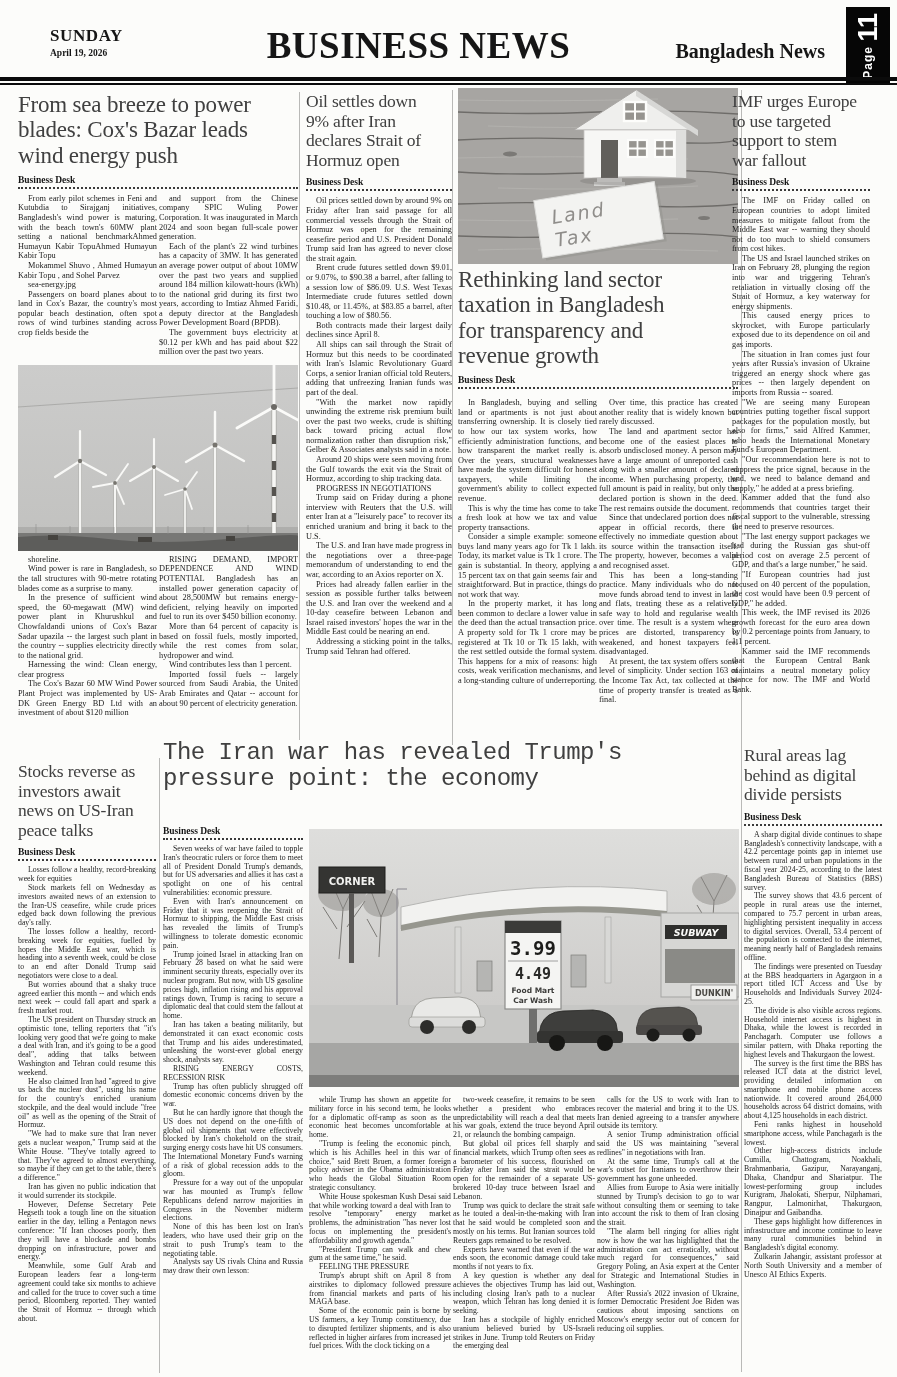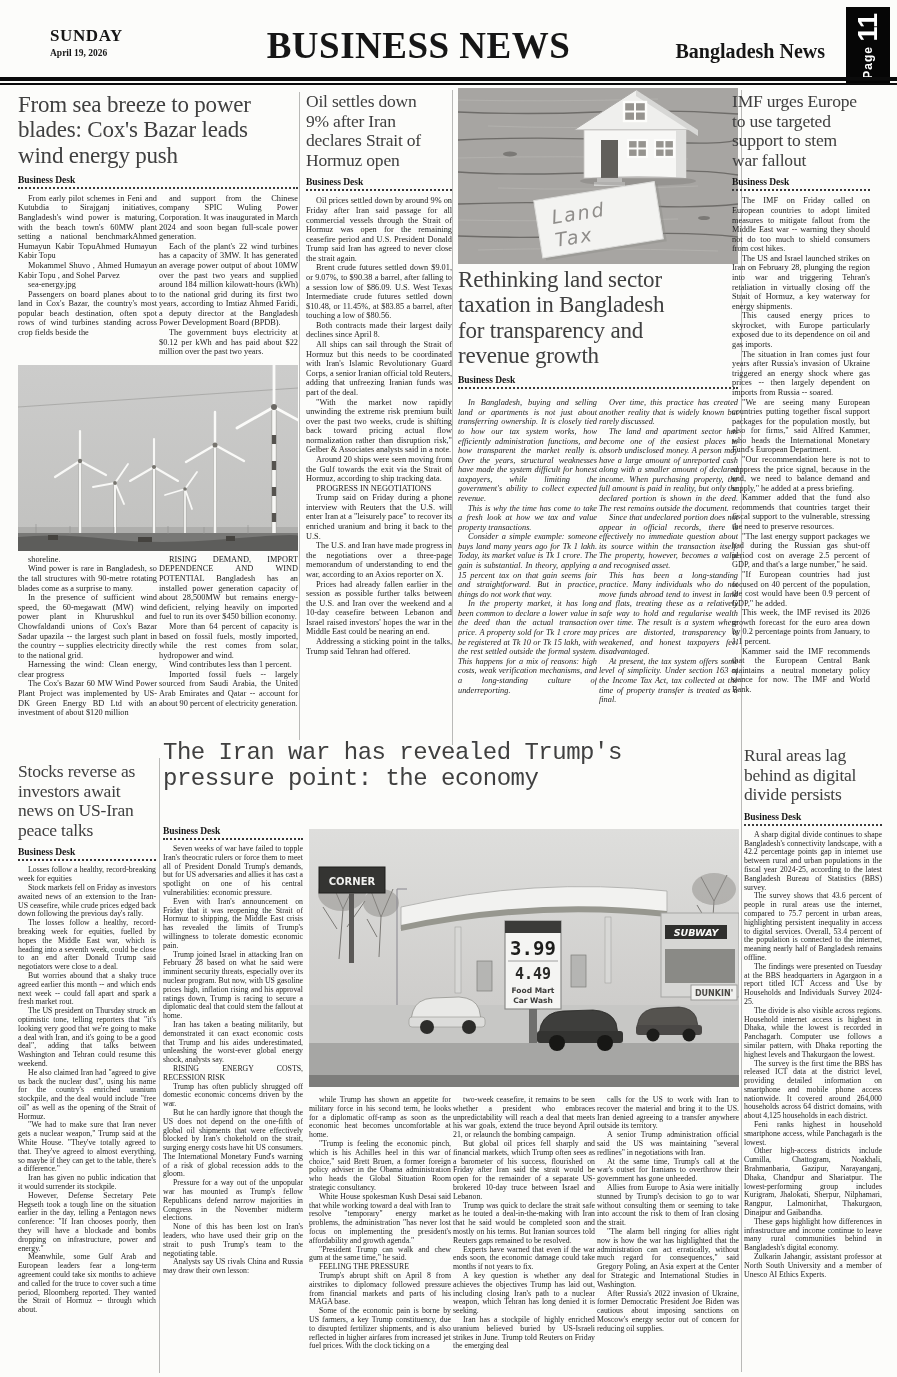--- a/index.html
+++ b/index.html
@@ -42,21 +42,21 @@
   #a-oil{left:306px;top:92px;width:146px;height:655px;}
   #a-land{left:458px;top:88px;width:280px;height:659px;}
   #a-imf{left:732px;top:92px;width:138px;height:648px;}
   #a-stocks{left:18px;top:762px;width:138px;height:613px;}
   #a-iran{left:163px;top:740px;width:576px;height:635px;}
   #a-rural{left:744px;top:746px;width:138px;height:629px;}
   .wind-cols-a{height:168px;margin-top:2px;}
   .wind-photo{margin:3px 0 4px;}
   .wind-cols-b{height:196px;}
   .land-photo{margin-bottom:3px;}
-  .land-cols{height:350px;margin-top:9px;font-style:italic;}
+  .land-cols{height:350px;margin-top:9px;}
   .iran-left{position:absolute;left:0;top:86px;width:140px;bottom:0;}
   .iran-left .col{height:calc(100% - 32px);overflow:hidden;}
   .gas-photo{position:absolute;left:146px;top:89px;}
   .iran-bottom{position:absolute;left:146px;top:356px;right:0;bottom:0;}
   .vrule{position:absolute;width:1px;background:#b9b9b7;}
   #vr1{left:299px;top:92px;height:648px;}
   #vr2{left:452px;top:90px;height:655px;}
   #vr3{left:741px;top:90px;height:1282px;}
   #vr4{left:159px;top:758px;height:615px;}
 </style>
@@ -336,21 +336,21 @@
     <h2 class="hl">
         <p class="hl-line">Stocks reverse as</p>
         <p class="hl-line">investors await</p>
         <p class="hl-line">news on US-Iran</p>
         <p class="hl-line">peace talks</p>
       </h2>
     <div class="byline">Business Desk</div>
     <div class="dotline"></div>
     <div class="col" style="height:505px">
         <p class="para">Losses follow a healthy, record-breaking week for equities</p>
-        <p class="para">Stock markets fell on Friday as investors awaited news of an extension to the Iran-US ceasefire, while crude prices edged back down following the previous day's rally.</p>
+        <p class="para">Stock markets fell on Wednesday as investors awaited news of an extension to the Iran-US ceasefire, while crude prices edged back down following the previous day's rally.</p>
         <p class="para">The losses follow a healthy, record-breaking week for equities, fuelled by hopes the Middle East war, which is heading into a seventh week, could be close to an end after Donald Trump said negotiators were close to a deal.</p>
         <p class="para">But worries abound that a shaky truce agreed earlier this month -- and which ends next week -- could fall apart and spark a fresh market rout.</p>
         <p class="para">The US president on Thursday struck an optimistic tone, telling reporters that "it's looking very good that we're going to make a deal with Iran, and it's going to be a good deal", adding that talks between Washington and Tehran could resume this weekend.</p>
         <p class="para">He also claimed Iran had "agreed to give us back the nuclear dust", using his name for the country's enriched uranium stockpile, and the deal would include "free oil" as well as the opening of the Strait of Hormuz.</p>
         <p class="para">"We had to make sure that Iran never gets a nuclear weapon," Trump said at the White House. "They've totally agreed to that. They've agreed to almost everything, so maybe if they can get to the table, there's a difference."</p>
         <p class="para">Iran has given no public indication that it would surrender its stockpile.</p>
         <p class="para">However, Defense Secretary Pete Hegseth took a tough line on the situation earlier in the day, telling a Pentagon news conference: "If Iran chooses poorly, then they will have a blockade and bombs dropping on infrastructure, power and energy."</p>
         <p class="para">Meanwhile, some Gulf Arab and European leaders fear a long-term agreement could take six months to achieve and called for the truce to cover such a time period, Bloomberg reported. They wanted the Strait of Hormuz -- through which about.</p>
       </div>
   </section>

